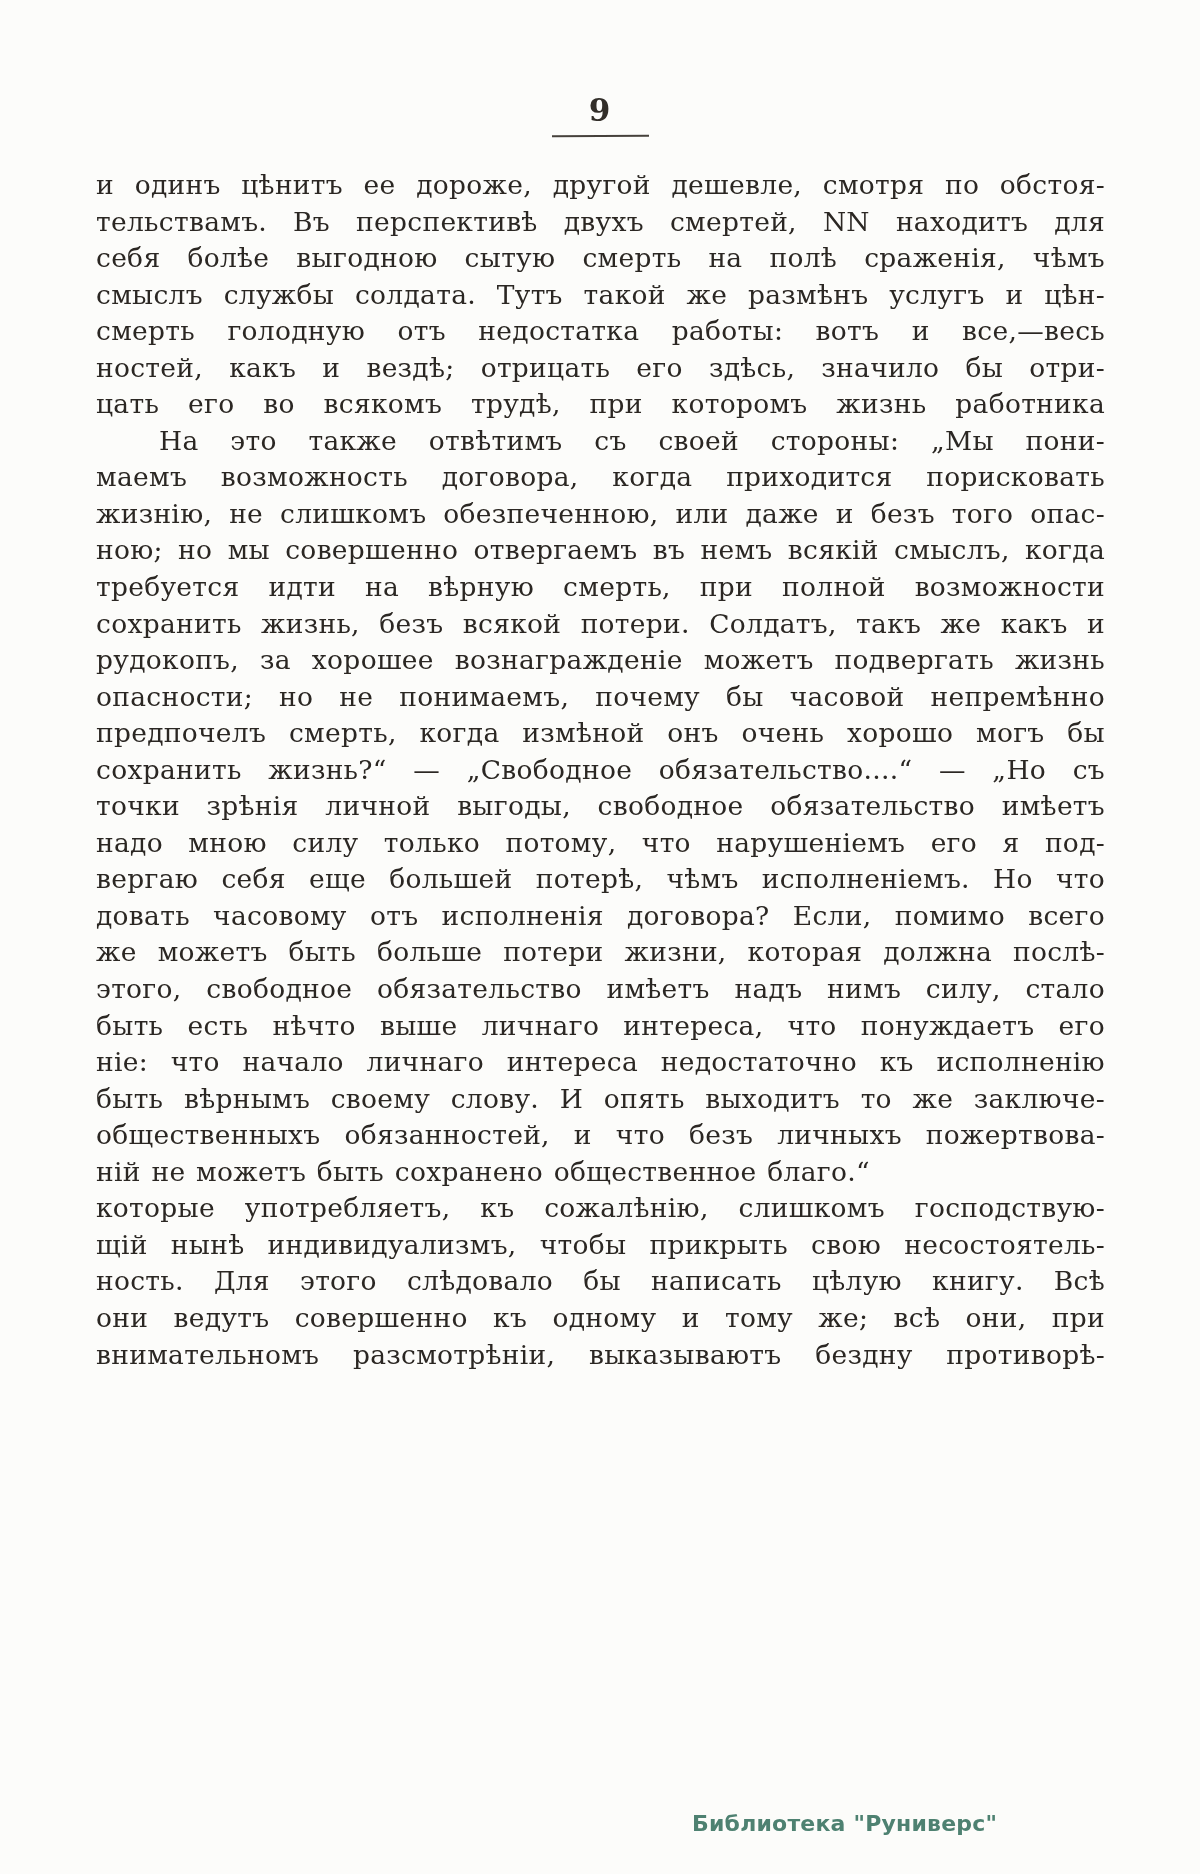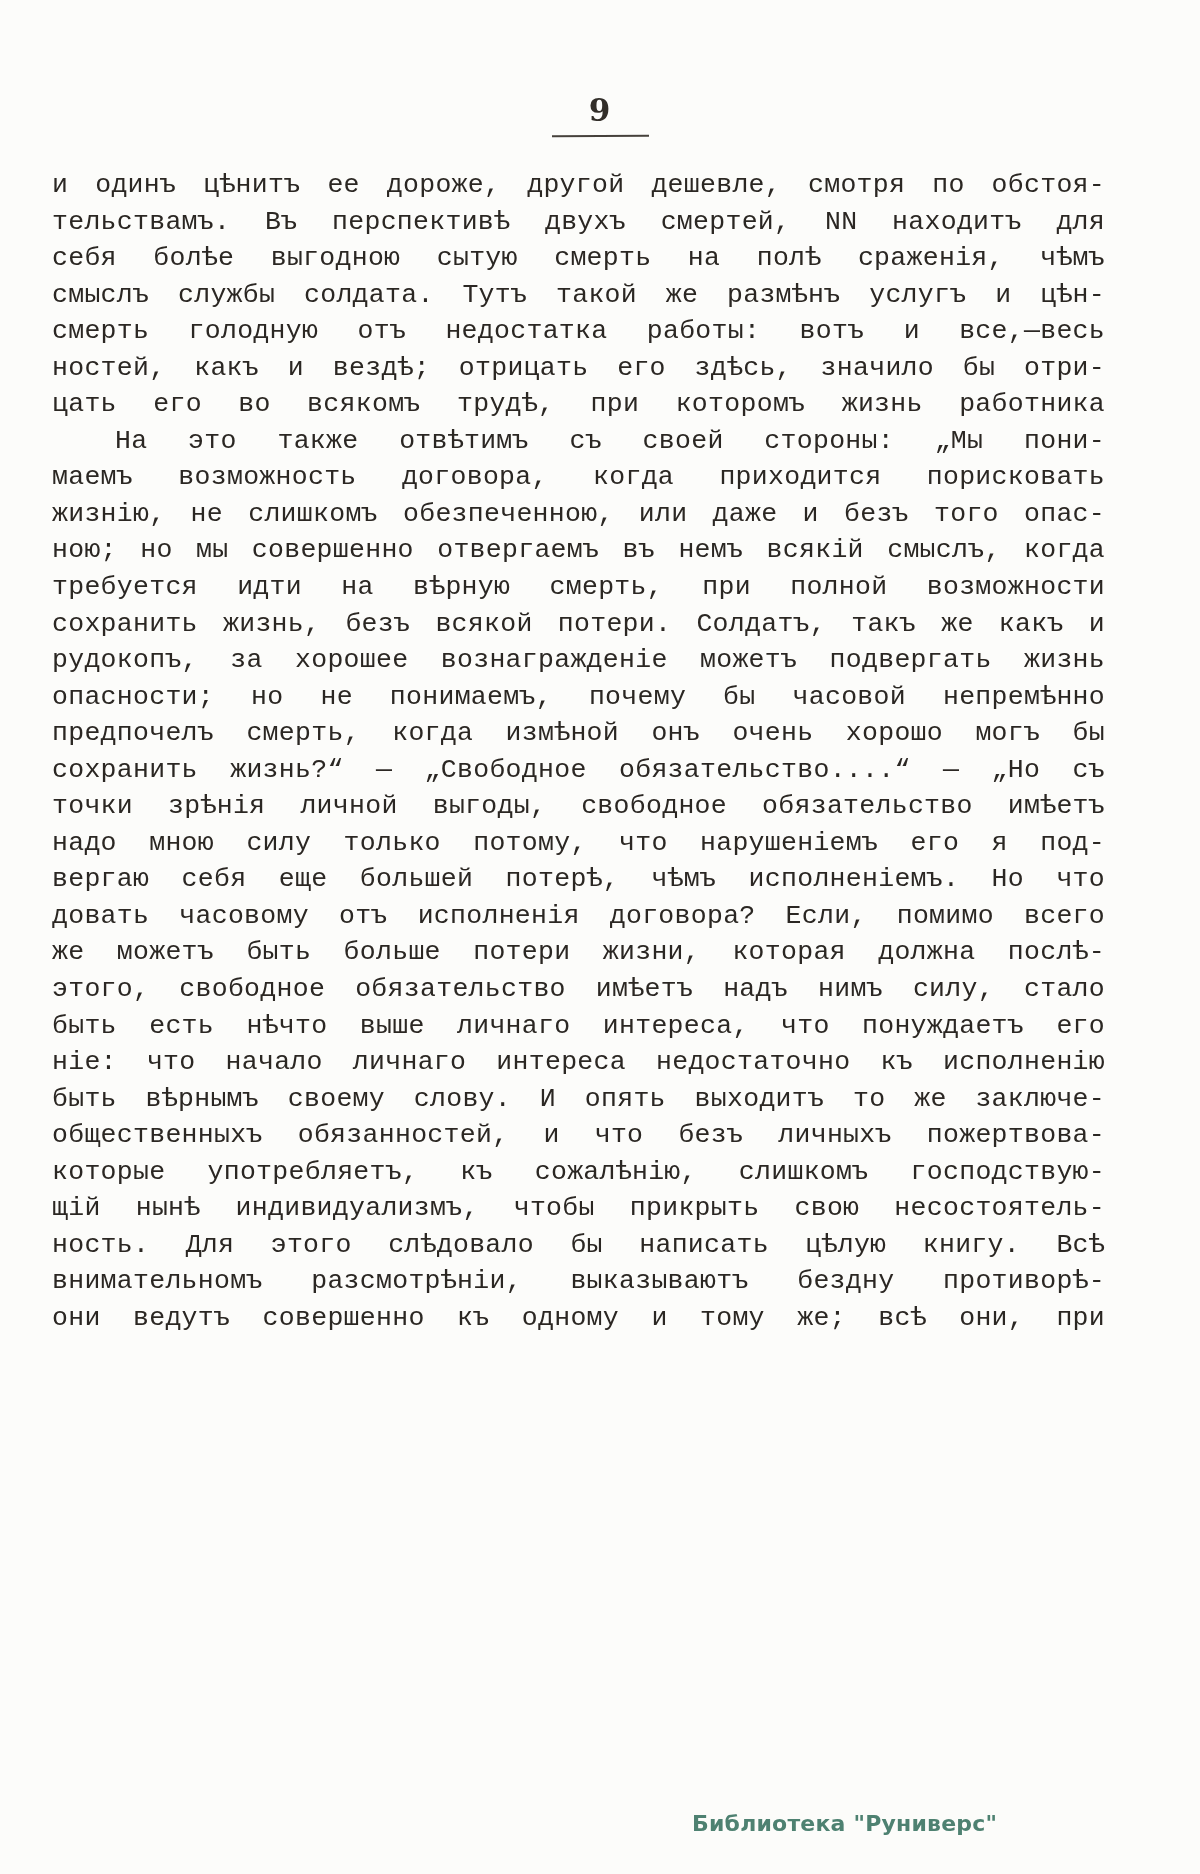--- a/index.html
+++ b/index.html
@@ -30,22 +30,21 @@
     color: #322e29;
   }
   .page-rule {
     width: 97px;
     height: 2px;
     background: #46413b;
     margin: 7px auto 0 auto;
     transform: rotate(-0.4deg);
   }
   .text-block {
-    margin: 30px 95px 0 52px;
-    font-family: Liberation Mono, monospace;
+    margin: 30px 95px 0 96px;
   }
   .paragraph { margin: 0; }
   .line {
     font-size: 26.5px;
     line-height: 36.55px;
     text-align: justify;
     text-align-last: justify;
     letter-spacing: 0.3px;
     word-spacing: 2px;
     white-space: normal;
@@ -96,25 +95,26 @@
         <div class="line">точки зрѣнія личной выгоды, свободное обязательство имѣетъ</div>
         <div class="line">надо мною силу только потому, что нарушеніемъ его я под-</div>
         <div class="line">вергаю себя еще большей потерѣ, чѣмъ исполненіемъ. Но что</div>
         <div class="line">довать часовому отъ исполненія договора? Если, помимо всего</div>
         <div class="line">же можетъ быть больше потери жизни, которая должна послѣ-</div>
         <div class="line">этого, свободное обязательство имѣетъ надъ нимъ силу, стало</div>
         <div class="line">быть есть нѣчто выше личнаго интереса, что понуждаетъ его</div>
         <div class="line">ніе: что начало личнаго интереса недостаточно къ исполненію</div>
         <div class="line">быть вѣрнымъ своему слову. И опять выходитъ то же заключе-</div>
         <div class="line">общественныхъ обязанностей, и что безъ личныхъ пожертвова-</div>
+        <div class="line last-line">ній не можетъ быть сохранено общественное благо.“</div>
       </div>
       <div class="paragraph">
         <div class="line">которые употребляетъ, къ сожалѣнію, слишкомъ господствую-</div>
         <div class="line">щій нынѣ индивидуализмъ, чтобы прикрыть свою несостоятель-</div>
         <div class="line">ность. Для этого слѣдовало бы написать цѣлую книгу. Всѣ</div>
+        <div class="line">они ведутъ совершенно къ одному и тому же; всѣ они, при</div>
         <div class="line">внимательномъ разсмотрѣніи, выказываютъ бездну противорѣ-</div>
-        <div class="line">они ведутъ совершенно къ одному и тому же; всѣ они, при</div>
       </div>
     </div>
 
   <div class="watermark" style="color: rgb(78, 129, 113);">Библиотека "Руниверс"</div>
 
 </div>
 
 </body></html>

